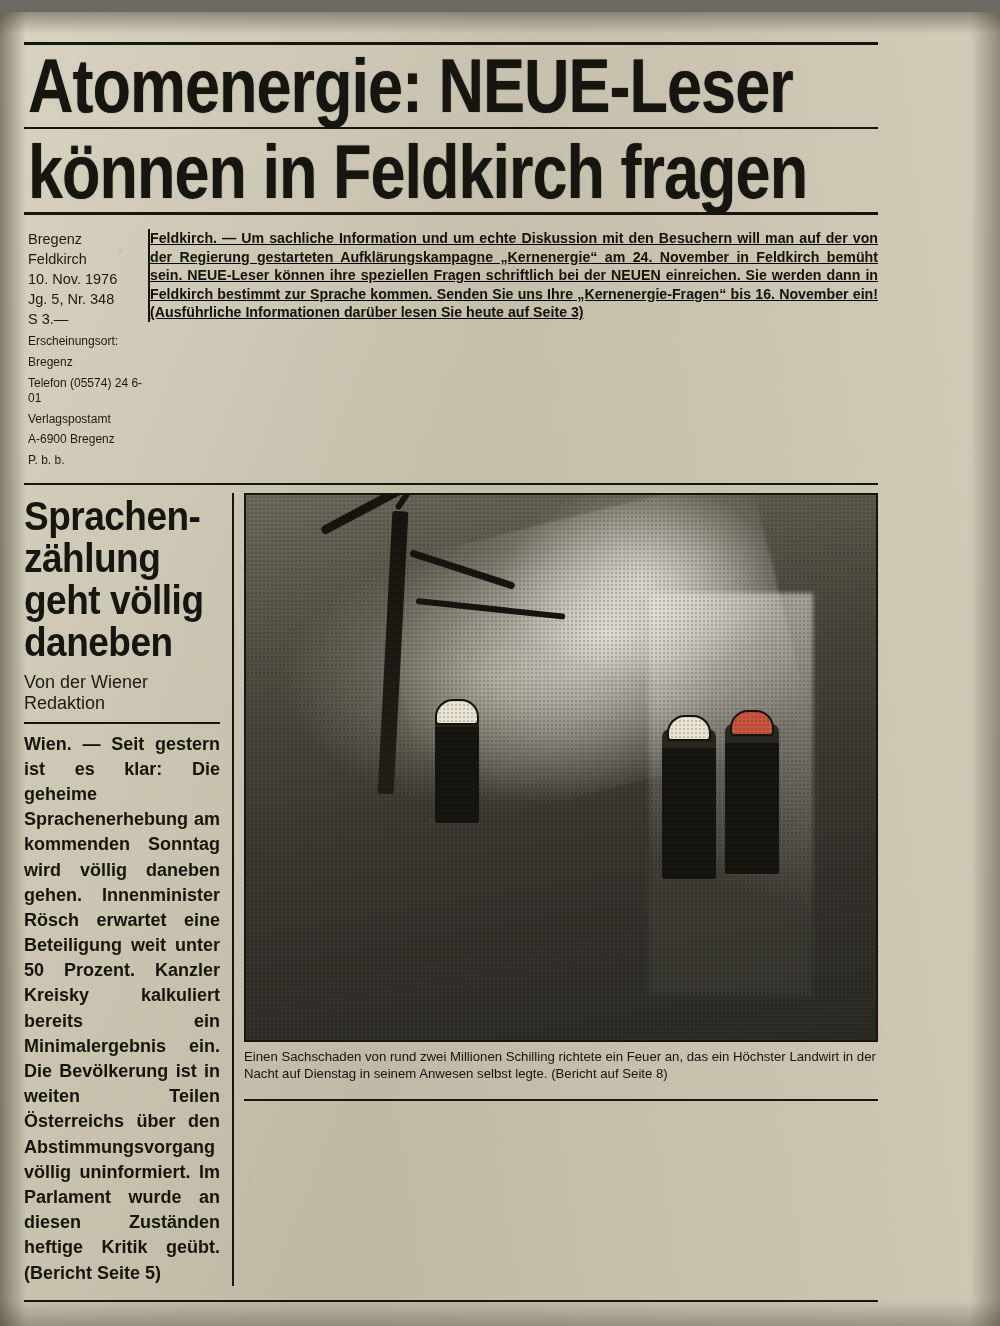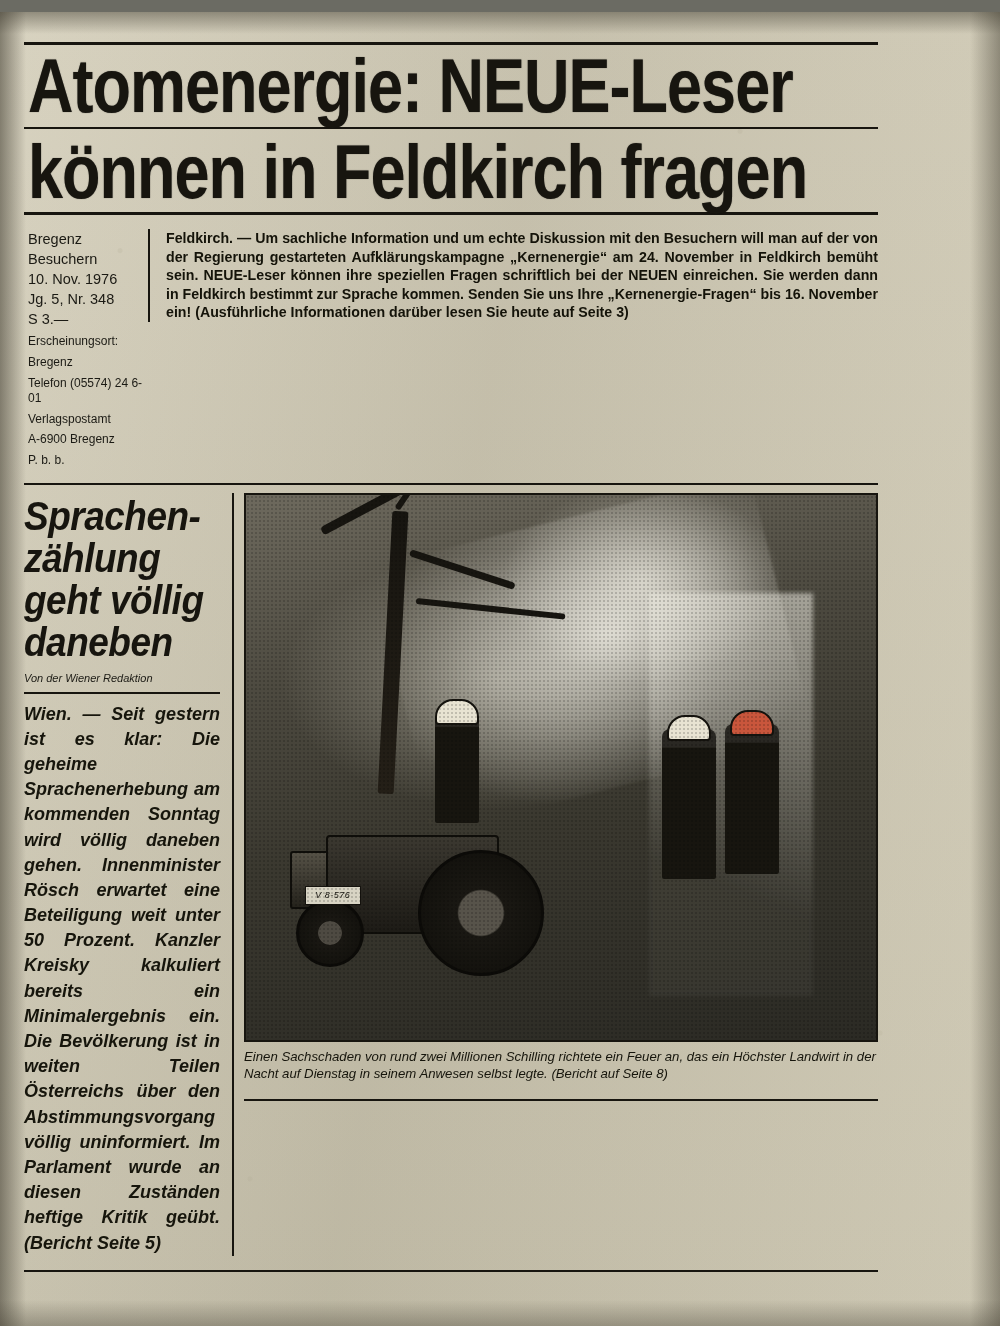--- a/index.html
+++ b/index.html
@@ -149,58 +149,58 @@
     line-height: 1.38;
   }
   .meta-small {
     font-size: 12px;
     line-height: 1.3;
     margin-top: 5px;
   }
 
   .lead-cell {
     flex: 1;
-    padding-left: 16px;
+    padding-left: 0;
     border-left: 2px solid #17150f;
+    text-decoration: underline;
   }
   .lead-text {
     font-size: 14.2px;
     font-weight: bold;
     line-height: 1.30;
     color: #141309;
     text-align: justify;
   }
 
   
   .middle {
     display: flex;
     margin-top: 14px;
     border-top: 2px solid #17150f;
     padding-top: 8px;
-    font-style: italic;
   }
   .col-left {
     width: 210px;
     padding-right: 12px;
     box-sizing: border-box;
     border-right: 2px solid #17150f;
   }
   .side-headline {
     font-family: "Liberation Sans", sans-serif;
     font-weight: bold;
     font-size: 37px;
     line-height: 1.02;
     color: #17150f;
     transform: scaleY(1.12);
     transform-origin: left top;
     margin: 2px 0 26px 0;
     letter-spacing: -.5px;
   }
   .byline {
-    font-size: 11px;
+    font-size: 18px;
     color: #1b1a14;
     margin: 10px 0 8px 0;
   }
   .rule {
     height: 2px;
     background: #17150f;
     margin: 6px 0 8px 0;
   }
   .side-body {
     font-size: 18px;
@@ -413,21 +413,21 @@
       <div class="banner-line">Atomenergie: NEUE-Leser</div>
       <div class="banner-sep"></div>
       <div class="banner-line">können in Feldkirch fragen</div>
     </div>
 
     <div class="topstrip">
 
 
       <div class="meta-cell">
         <div class="big">Bregenz</div>
-        <div class="big">Besuchern</div>
+        <div class="big">Feldkirch</div>
         <div class="big">10. Nov. 1976</div>
         <div class="big">Jg. 5, Nr. 348</div>
         <div class="big">S 3.—</div>
         <div class="meta-small">Erscheinungsort:</div>
         <div class="meta-small">Bregenz</div>
         <div class="meta-small">Telefon (05574) 24 6-01</div>
         <div class="meta-small">Verlagspostamt</div>
         <div class="meta-small">A-6900 Bregenz</div>
         <div class="meta-small">P. b. b.</div>
       </div>
@@ -457,27 +457,20 @@
           <div class="photo-smoke"></div>
 
           <div class="trunk"></div>
           <div class="branch" style="left:12%;top:6%;width:130px;height:9px;transform:rotate(-28deg);"></div>
           <div class="branch" style="left:26%;top:10%;width:110px;height:7px;transform:rotate(18deg);"></div>
           <div class="branch" style="left:24%;top:2%;width:90px;height:6px;transform:rotate(-56deg);"></div>
           <div class="branch" style="left:27%;top:19%;width:150px;height:6px;transform:rotate(6deg);"></div>
 
           <div class="water"></div>
 
-          <div class="tractor">
-            <div class="tractor-hood"></div>
-            <div class="tractor-body"></div>
-            <div class="wheel-big"></div>
-            <div class="wheel-small"></div>
-            <div class="plate">V 8-576</div>
-          </div>
 
           <div class="fireman" style="left:30%;top:40%;height:110px;width:44px;">
             <span class="helmet"></span>
           </div>
           <div class="fireman" style="left:66%;top:43%;">
             <span class="helmet"></span>
           </div>
           <div class="fireman" style="left:76%;top:42%;">
             <span class="helmet dark"></span>
           </div>

